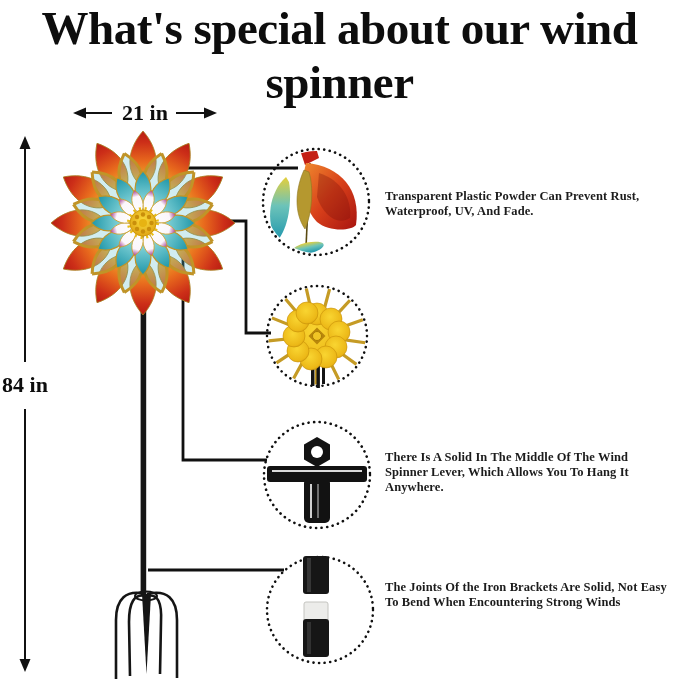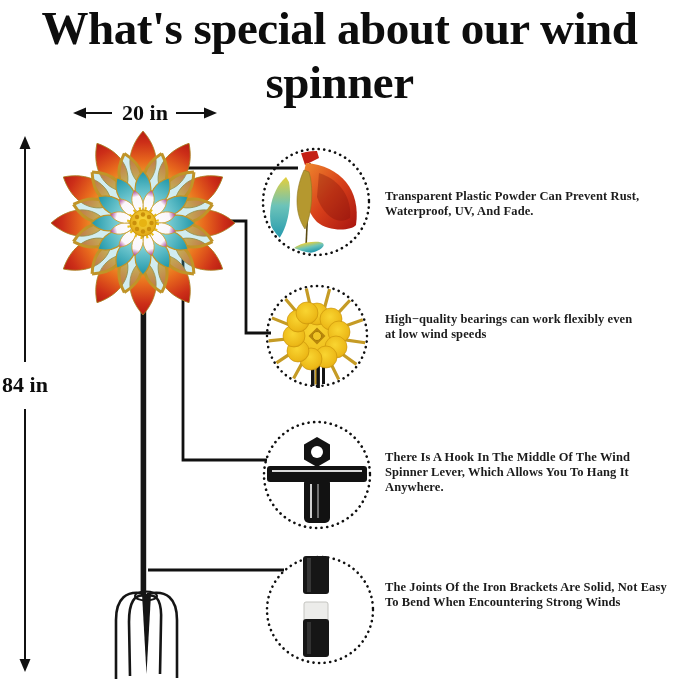--- a/index.html
+++ b/index.html
@@ -244,25 +244,23 @@
       <g>
         <rect x="303" y="556" width="26" height="38" rx="3" fill="#161616"></rect>
         <rect x="307" y="558" width="4" height="34" fill="rgba(255,255,255,0.14)"></rect>
         <rect x="304" y="602" width="24" height="20" rx="2" fill="#ececea" stroke="#c4c4c0" stroke-width="1"></rect>
         <rect x="303" y="619" width="26" height="38" rx="3" fill="#161616"></rect>
         <rect x="307" y="622" width="4" height="32" fill="rgba(255,255,255,0.12)"></rect>
       </g>
     </g>
   </svg>
 
-  <div class="dim-label" id="dim-w">20 in</div>
+  <div class="dim-label" id="dim-w">21 in</div>
   <div class="dim-label" id="dim-h">84 in</div>
 
   <div class="feature" id="f0">Transparent Plastic Powder Can Prevent Rust,
 Waterproof, UV, And Fade.</div>
-  <div class="feature" id="f1">High−quality bearings can work flexibly even
-at low wind speeds</div>
-  <div class="feature" id="f2">There Is A Hook In The Middle Of The Wind
+  <div class="feature" id="f2">There Is A Solid In The Middle Of The Wind
 Spinner Lever, Which Allows You To Hang It
 Anywhere.</div>
   <div class="feature" id="f3">The Joints Of the Iron Brackets Are Solid, Not Easy
 To Bend When Encountering Strong Winds</div>
 </div>
 
 </body></html>

